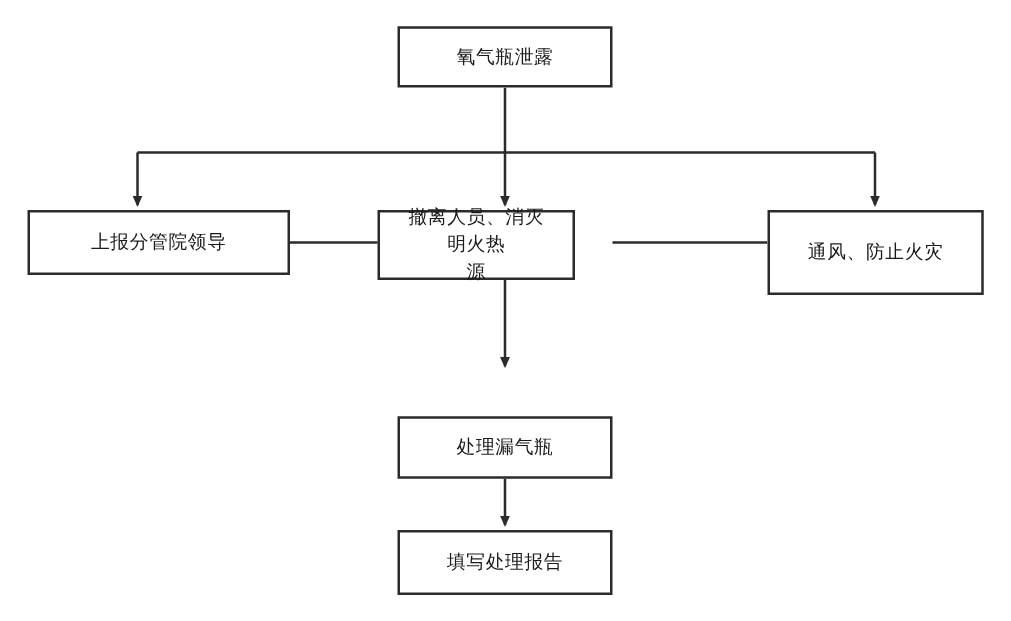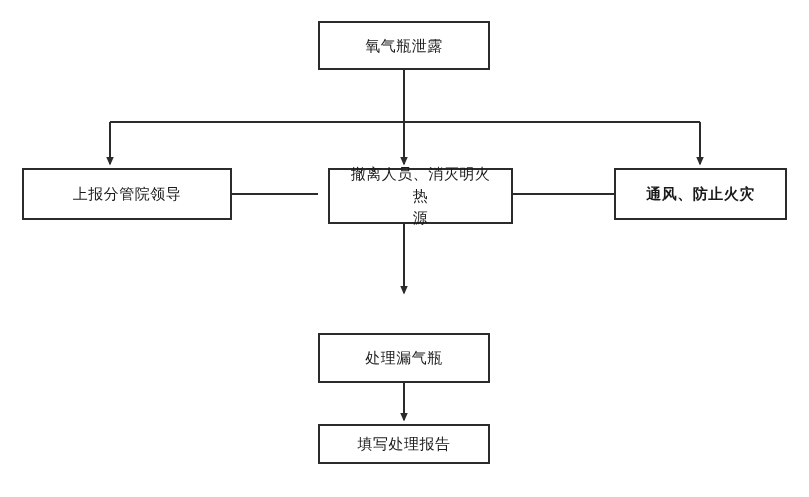--- a/index.html
+++ b/index.html
@@ -79,30 +79,30 @@
   </svg>
 
   <div class="node" style="left:318px; top:21px; width:172px; height:49px;">
     <span class="node-label">氧气瓶泄露</span>
   </div>
 
   <div class="node" style="left:22px; top:168px; width:210px; height:52px;">
     <span class="node-label">上报分管院领导</span>
   </div>
 
-  <div class="node" style="left:328px; top:168px; width:185px; height:56px;">
+  <div class="node" style="left:302px; top:168px; width:158px; height:56px;">
     <span class="node-label">撤离人员、消灭明火热
 源</span>
   </div>
 
-  <div class="node" style="left:614px; top:168px; width:173px; height:52px;font-weight:bold;">
+  <div class="node" style="left:614px; top:168px; width:173px; height:68px;">
     <span class="node-label">通风、防止火灾</span>
   </div>
 
   <div class="node" style="left:318px; top:297px; width:172px; height:50px;margin-top:36px;">
     <span class="node-label">处理漏气瓶</span>
   </div>
 
-  <div class="node" style="left:318px; top:424px; width:172px; height:40px;align-items:center;">
+  <div class="node" style="left:318px; top:424px; width:172px; height:52px;align-items:center;">
     <span class="node-label">填写处理报告</span>
   </div>
 
 </div>
 
 </body></html>

